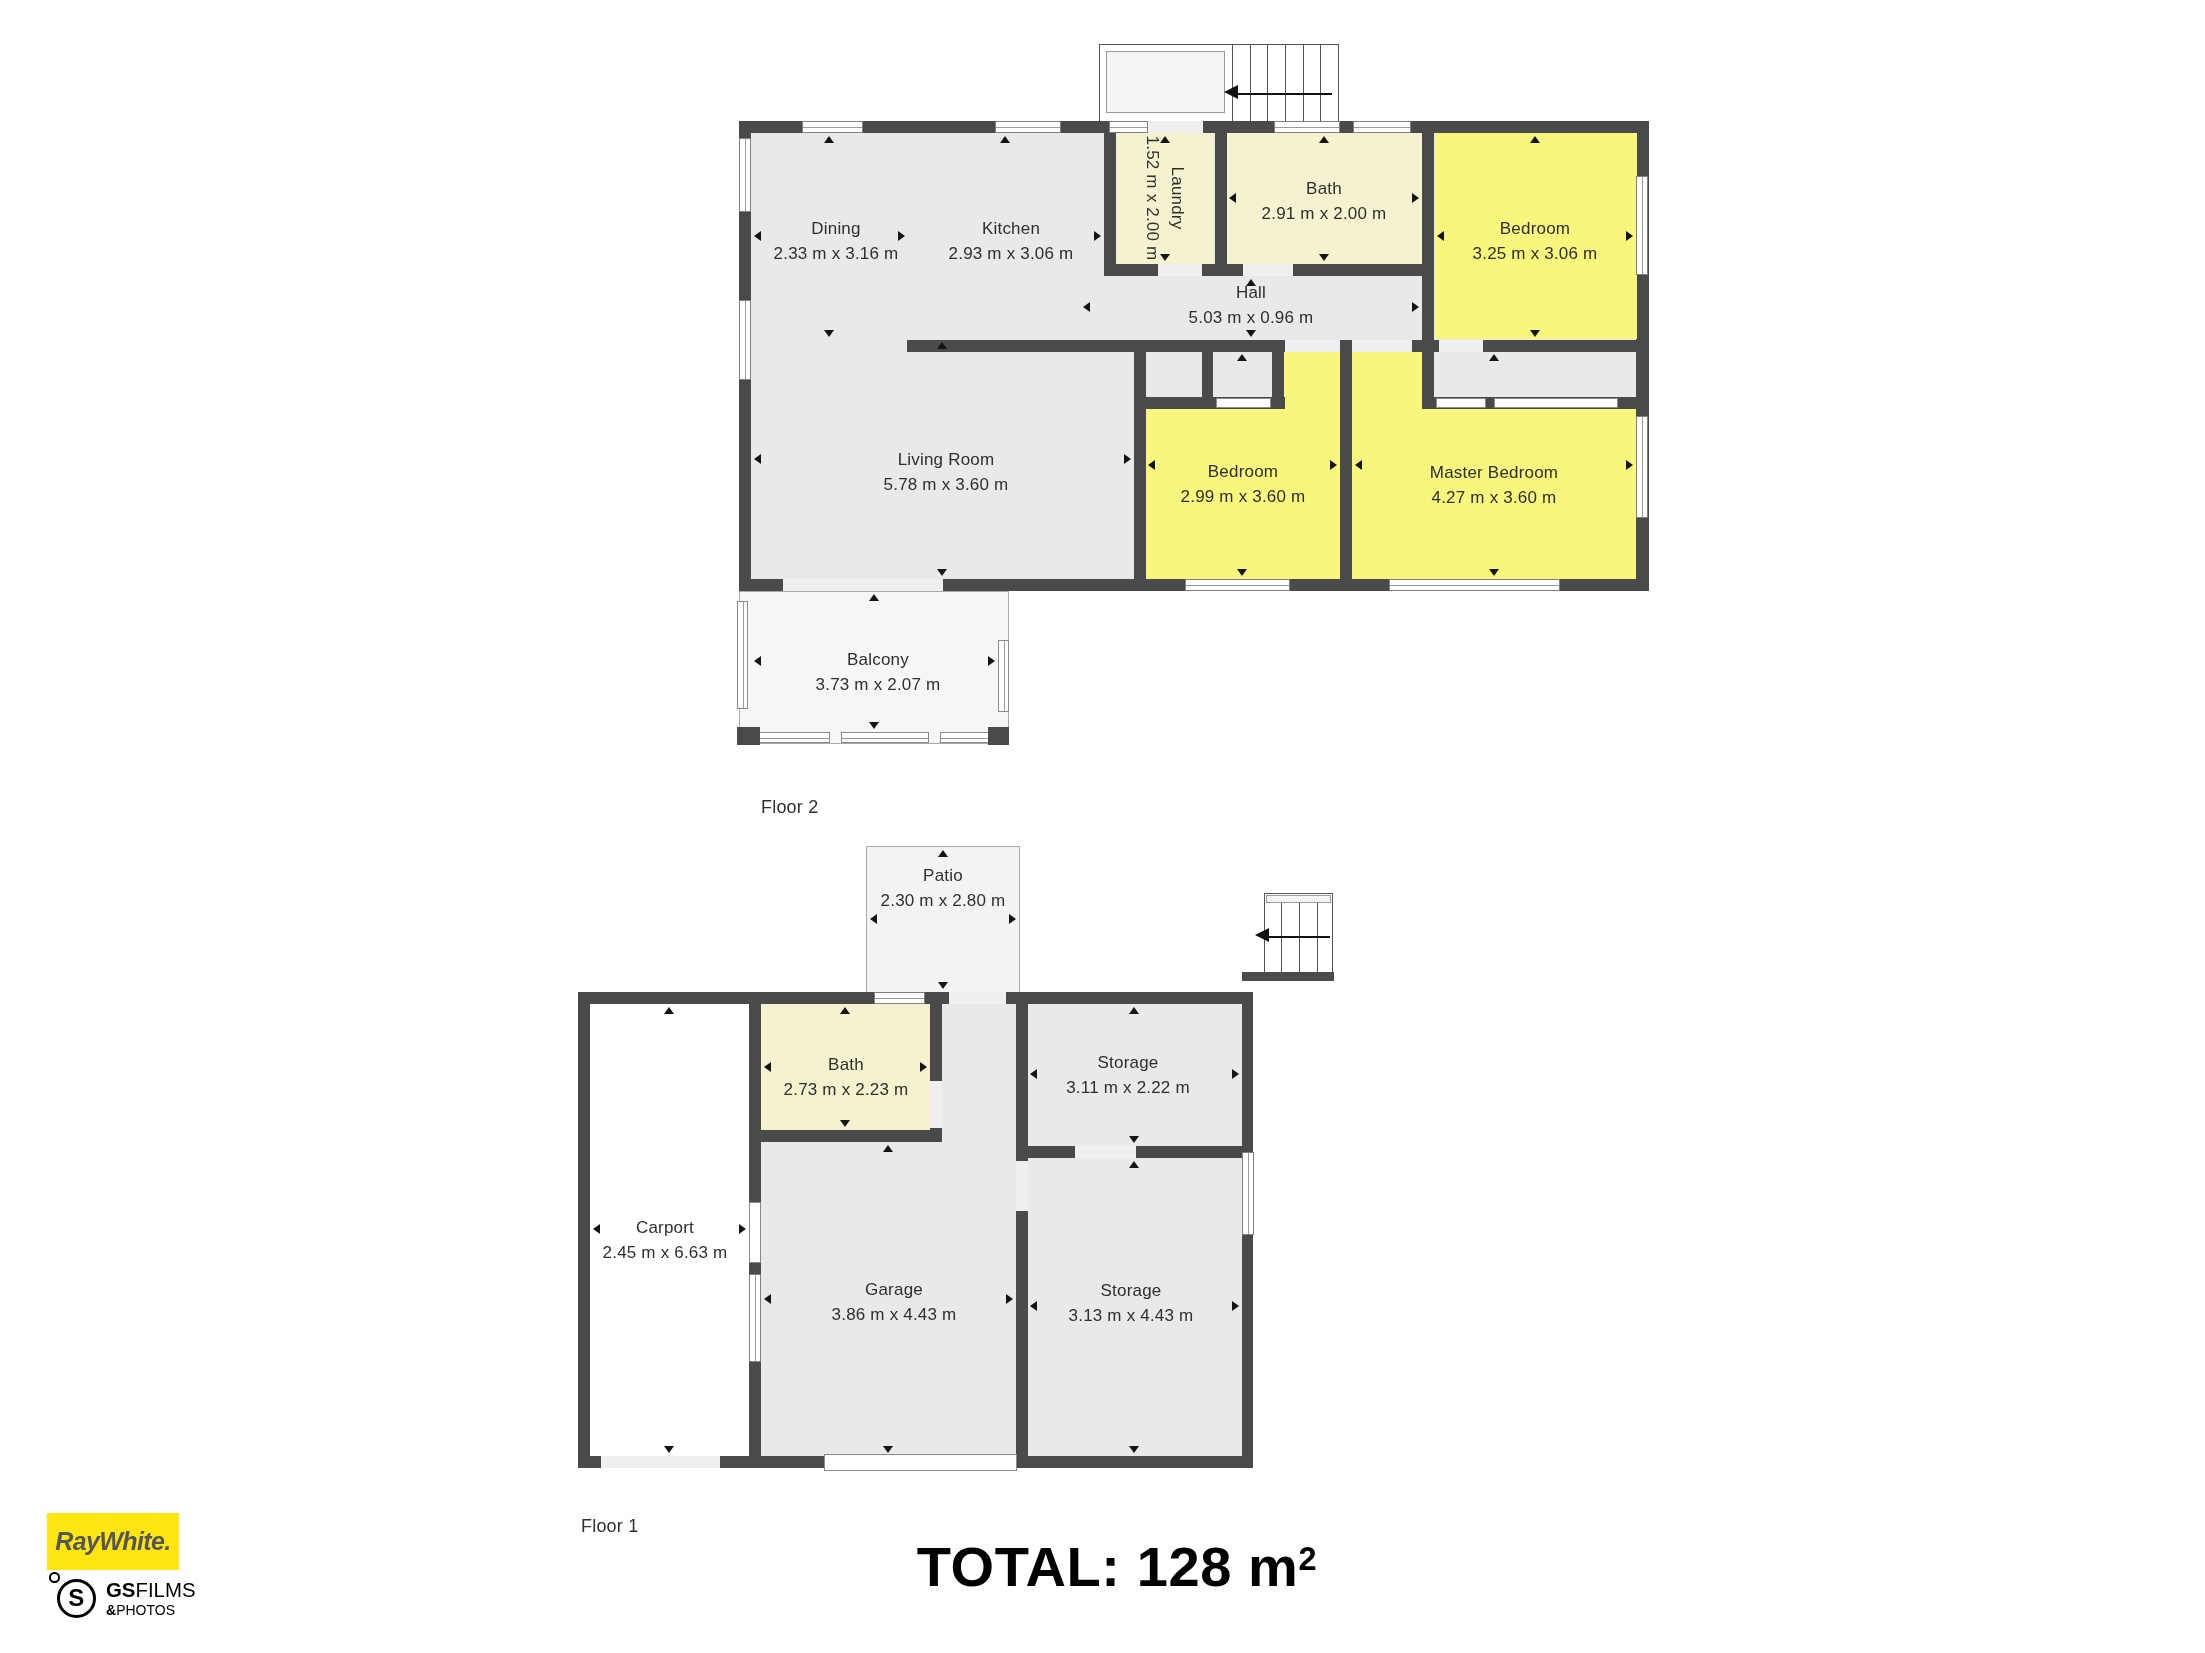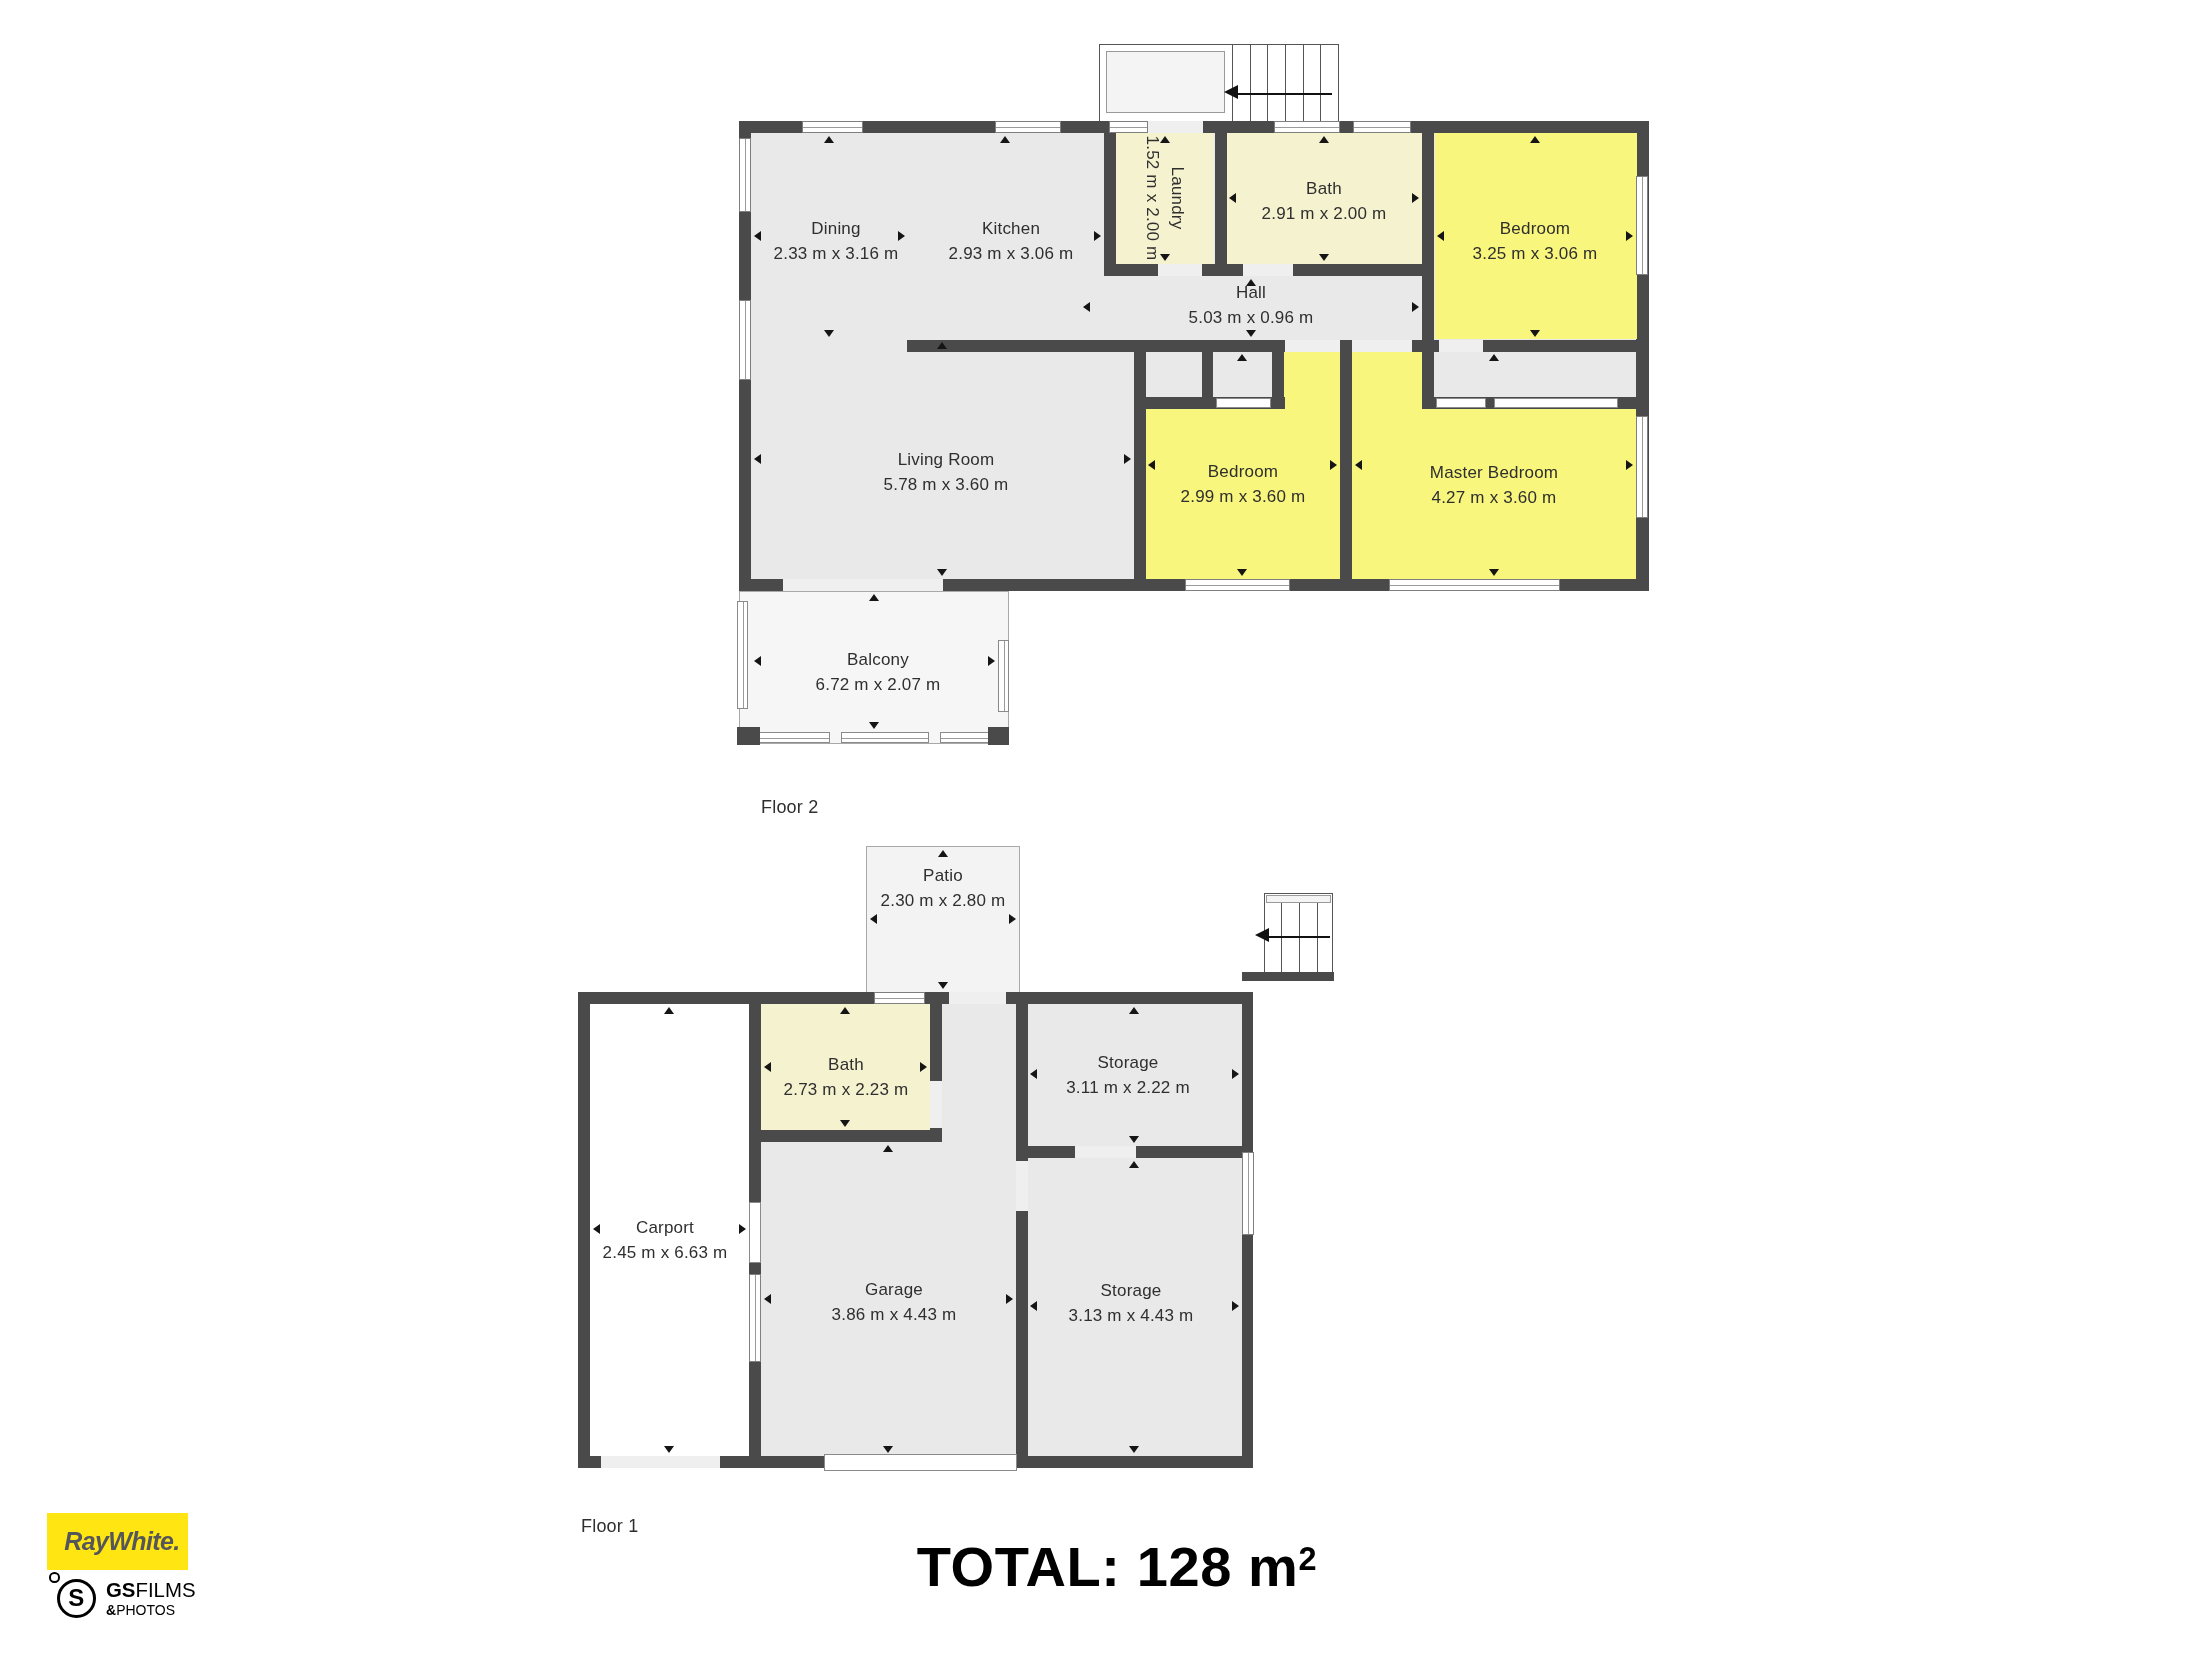--- a/index.html
+++ b/index.html
@@ -9,21 +9,21 @@
   .room-label{position:absolute;transform:translate(-50%,-50%);text-align:center;color:#2f2f2f;
               font-size:17px;line-height:25px;white-space:nowrap;letter-spacing:0.2px;}
   .room-label.rot{transform:translate(-50%,-50%) rotate(90deg);}
   .floor-label{position:absolute;color:#2f2f2f;font-size:18px;letter-spacing:0.2px;}
   .total{position:absolute;left:731px;top:1534px;width:772px;text-align:center;
          font-size:56px;font-weight:bold;color:#000;letter-spacing:0.6px;}
   .total .sup{font-size:0.58em;position:relative;top:-0.5em;}
   .disclaimer{position:absolute;left:676px;top:1620px;width:882px;text-align:center;
               font-size:15px;color:#111;}
   .rw-box{position:absolute;left:47px;top:1513px;width:132px;height:57px;
-          display:flex;align-items:center;justify-content:center;padding-left:9px;}
+          display:flex;align-items:center;justify-content:center;}
   .rw-text{font-size:25px;font-weight:bold;font-style:italic;letter-spacing:-0.6px;}
   .gs{position:absolute;left:49px;top:1571px;}
   .gs-ring{position:absolute;left:7.7px;top:7.7px;width:33px;height:33px;border:3.9px solid #000;
            border-radius:50%;display:flex;align-items:center;justify-content:center;
            font-weight:bold;font-size:24px;color:#000;}
   .gs-deg{position:absolute;left:0px;top:1.1px;width:6.6px;height:6.6px;border:2.2px solid #000;border-radius:50%;}
   .gs-text{position:absolute;left:57px;top:8.8px;color:#000;white-space:nowrap;}
   .gs-l1{font-size:20.4px;line-height:20.4px;}
   .gs-l2{font-size:14px;line-height:20px;}
   .b{font-weight:bold;}
@@ -258,21 +258,21 @@
       <div class="room-label" style="left: 1243px; top: 484px;">
         <div>Bedroom</div>
         <div>2.99 m x 3.60 m</div>
       </div>
       <div class="room-label" style="left: 1494px; top: 485px;">
         <div>Master Bedroom</div>
         <div>4.27 m x 3.60 m</div>
       </div>
       <div class="room-label" style="left: 878px; top: 672px;">
         <div>Balcony</div>
-        <div>6.72 m x 2.07 m</div>
+        <div>3.73 m x 2.07 m</div>
       </div>
       <div class="room-label" style="left: 943px; top: 888px;">
         <div>Patio</div>
         <div>2.30 m x 2.80 m</div>
       </div>
       <div class="room-label" style="left: 846px; top: 1077px;">
         <div>Bath</div>
         <div>2.73 m x 2.23 m</div>
       </div>
       <div class="room-label" style="left: 1128px; top: 1075px;">

